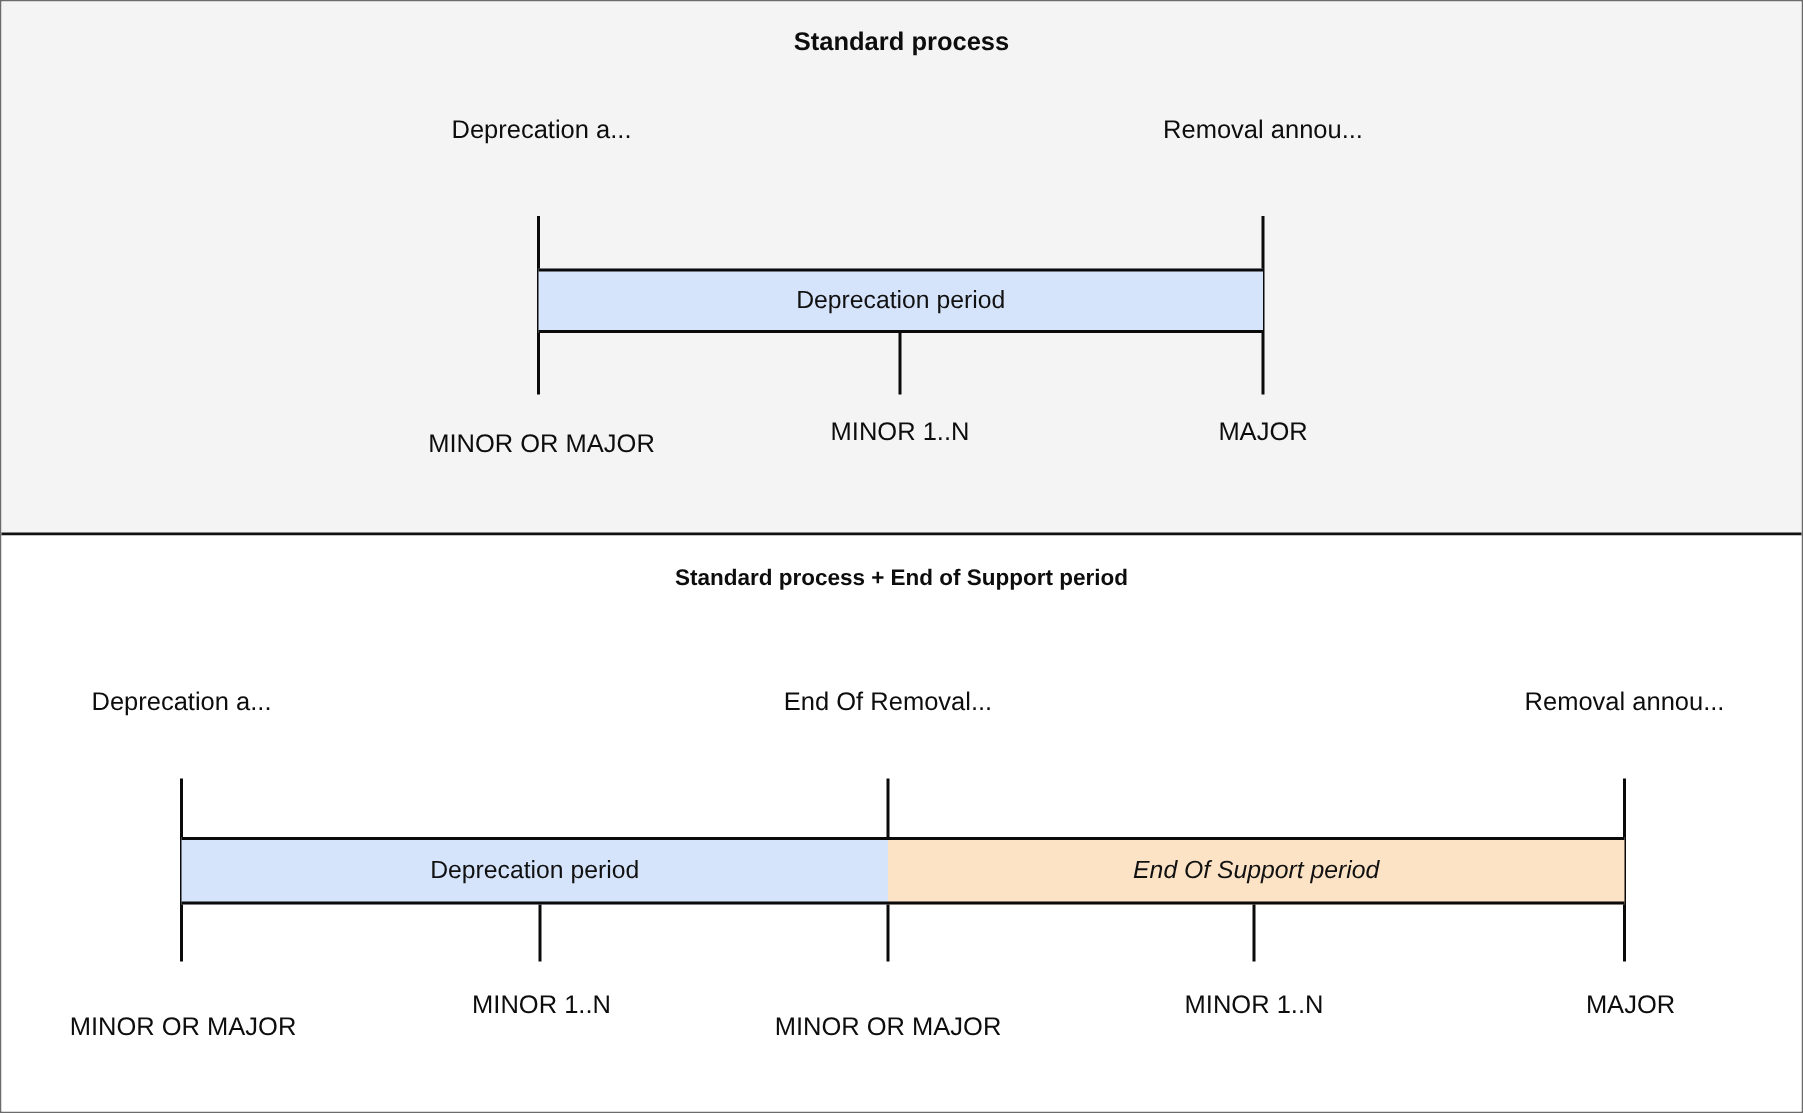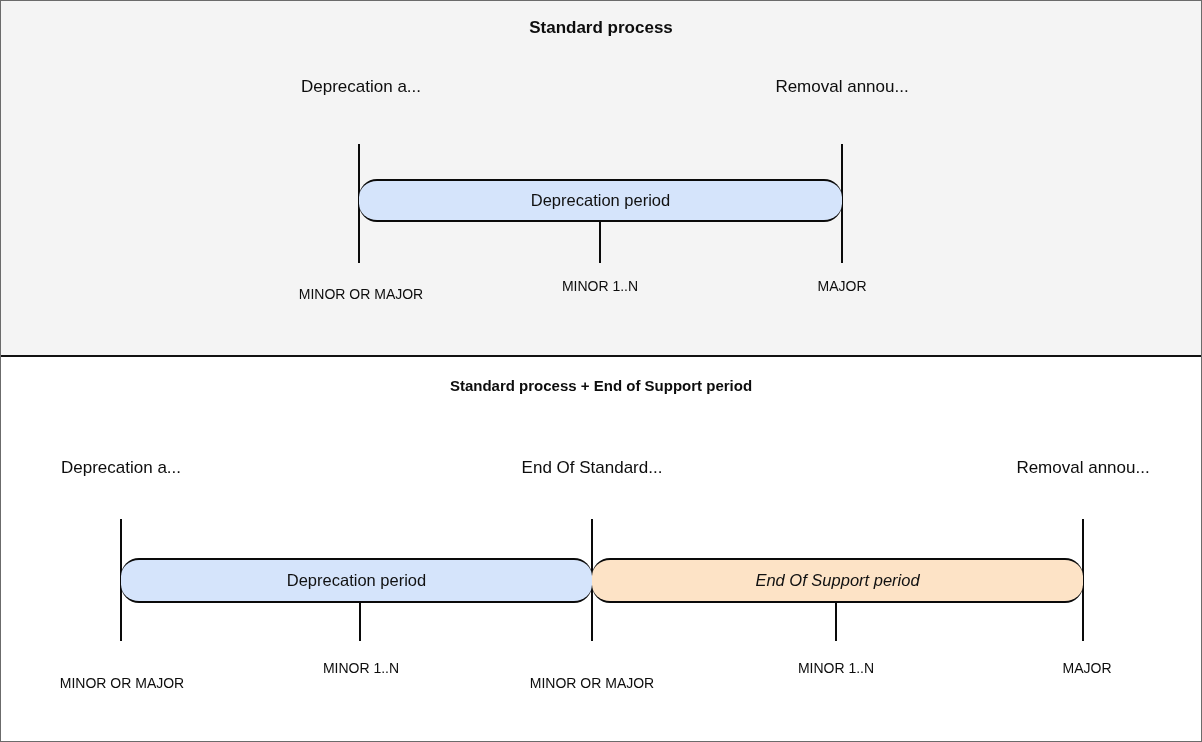--- a/index.html
+++ b/index.html
@@ -45,34 +45,33 @@
     position:absolute;
     box-sizing:border-box;
     border-top:2px solid #0a0a0a;
     border-bottom:2px solid #0a0a0a;
     display:flex;
     align-items:center;
     justify-content:center;
     font-size:16.5px;
     color:#111111;
     white-space:nowrap;
-    border-radius:18px;
   }
   .bar-dep{background:#d5e4fb;}
   .bar-eos{background:#fde3c6;font-style:italic;}
 
   .evt-label{
     position:absolute;
     font-size:17px;
     color:#0d0d0d;
     white-space:nowrap;
   }
   .tick-label{
     position:absolute;
-    font-size:14px;
+    font-size:17px;
     color:#0d0d0d;
     white-space:nowrap;
   }
   .ctr{transform:translateX(-50%);text-align:right;}
 </style>
 </head>
 <body>
 
 <div id="page">
 
@@ -94,21 +93,21 @@
     <div class="tick-label ctr" style="left:360px;top:285px;">MINOR OR MAJOR</div>
     <div class="tick-label ctr" style="left:599px;top:277px;">MINOR 1..N</div>
     <div class="tick-label ctr" style="left:841px;top:277px;">MAJOR</div>
   </div>
 
   <div class="panel" id="panel-bottom">
 
     <div class="panel-title" id="title-bottom">Standard process + End of Support period</div>
 
     <div class="evt-label ctr" style="left:120px;top:101px;">Deprecation a...</div>
-    <div class="evt-label ctr" style="left:591px;top:101px;">End Of Standard...</div>
+    <div class="evt-label ctr" style="left:591px;top:101px;">End Of Removal...</div>
     <div class="evt-label ctr" style="left:1082px;top:101px;">Removal annou...</div>
 
     <div class="tick" style="left:119px;top:162px;height:122px;"></div>
     <div class="tick" style="left:358px;top:245px;height:39px;"></div>
     <div class="tick" style="left:590px;top:162px;height:122px;"></div>
     <div class="tick" style="left:834px;top:245px;height:39px;"></div>
     <div class="tick" style="left:1081px;top:162px;height:122px;"></div>
 
     <div class="bar bar-dep" style="left:120px;top:201px;width:471px;height:45px;">
       <span>Deprecation period</span>

